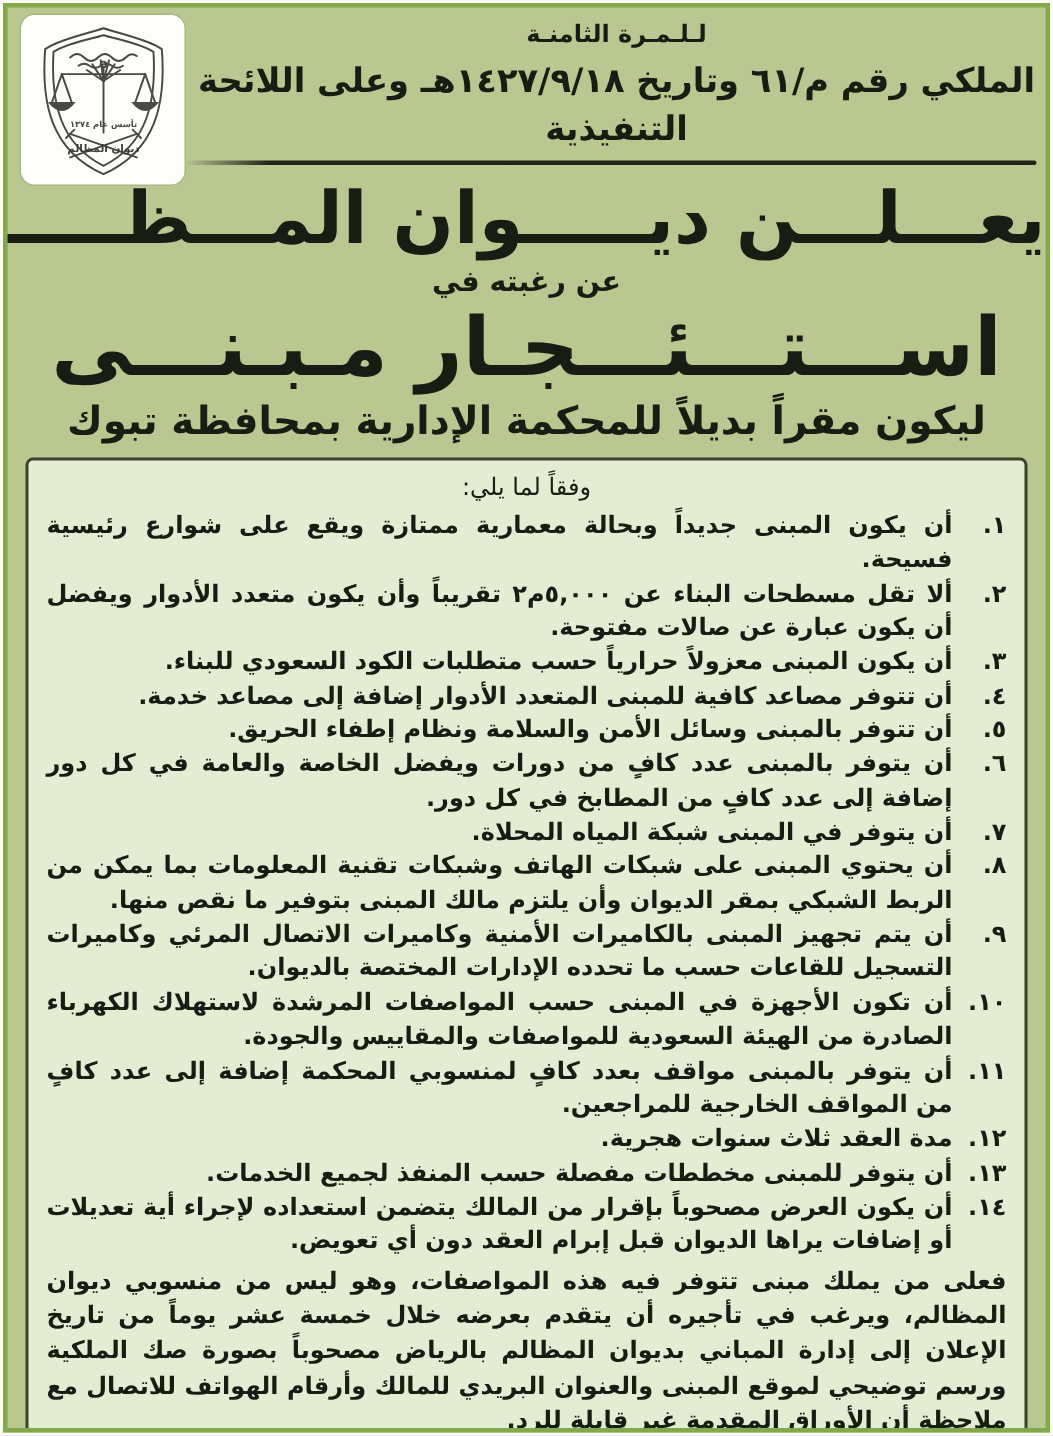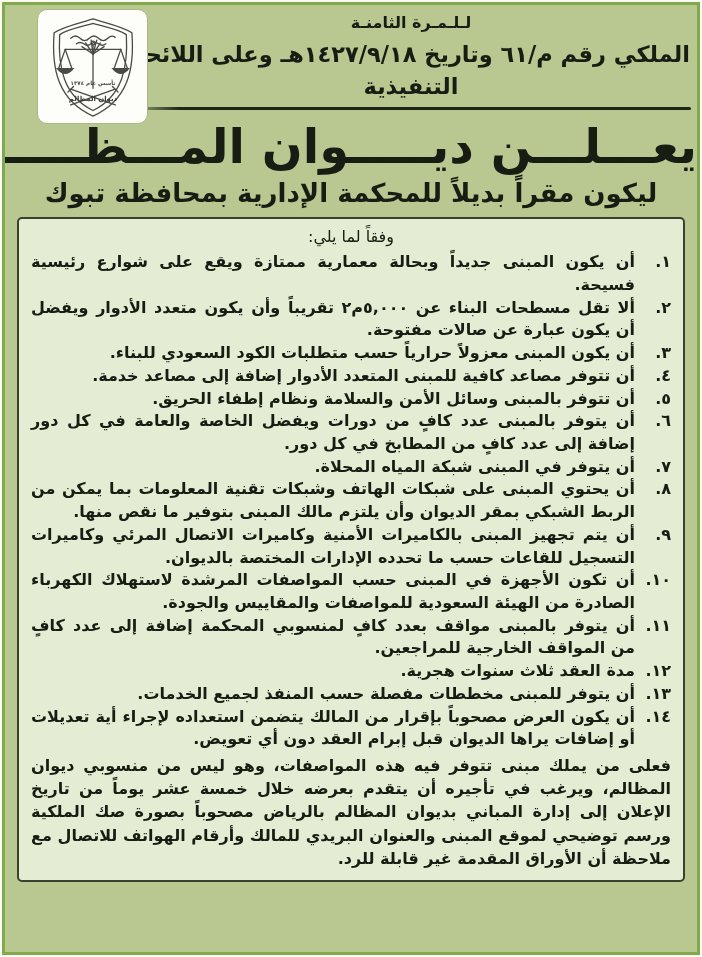--- a/index.html
+++ b/index.html
@@ -10,21 +10,21 @@
   }
   .frame {
     width:100%; height:100%; box-sizing:border-box;
     border:3px solid #82a94c; background:#b9c791;
     position:relative; direction:rtl; color:#171d12; overflow:hidden;
   }
   
   .logo-box {
     position:absolute; left:8px; top:4px; width:109px; height:113px;
     background:#fdfdf9; border-radius:10px; border:1px solid #a9b887;
-    display:flex; align-items:center; justify-content:center;margin-left:24px;
+    display:flex; align-items:center; justify-content:center;
   }
   .header-text {
     margin-left:120px; padding-top:8px; text-align:center; font-weight:bold;
   }
   .occasion { font-size:16px; letter-spacing:1px; margin-bottom:7px; }
   .basis { font-size:22.5px; line-height:1.42; }
   .divider {
     height:3px; margin:4px 6px 0 118px; border-radius:2px;
     background:linear-gradient(to left, #1e2517 90%, rgba(30,37,23,0) 100%);
   }
@@ -102,20 +102,22 @@
     </div>
 
     <div class="header-text">
       <div class="occasion">لـلـمـرة الثامنـة</div>
       <div class="basis">الملكي رقم م/٦١ وتاريخ ١٤٢٧/٩/١٨هـ وعلى اللائحة التنفيذية</div>
     </div>
 
     <div class="divider"></div>
 
     <div class="title1">يعـــلـــن ديـــــوان المـــظـــــالم</div>
+    <div class="sub-small">عن رغبته في</div>
+    <div class="title2">اســـتـــئـــجـار مـبـنـــى</div>
     <div class="purpose">ليكون مقراً بديلاً للمحكمة الإدارية بمحافظة تبوك</div>
 
     <div class="box">
       <div class="box-heading">وفقاً لما يلي:</div>
 
       <div class="items">
 
           <div class="item">
             <span class="num">١.</span>
             <span class="txt">أن يكون المبنى جديداً وبحالة معمارية ممتازة ويقع على شوارع رئيسية فسيحة.</span>

